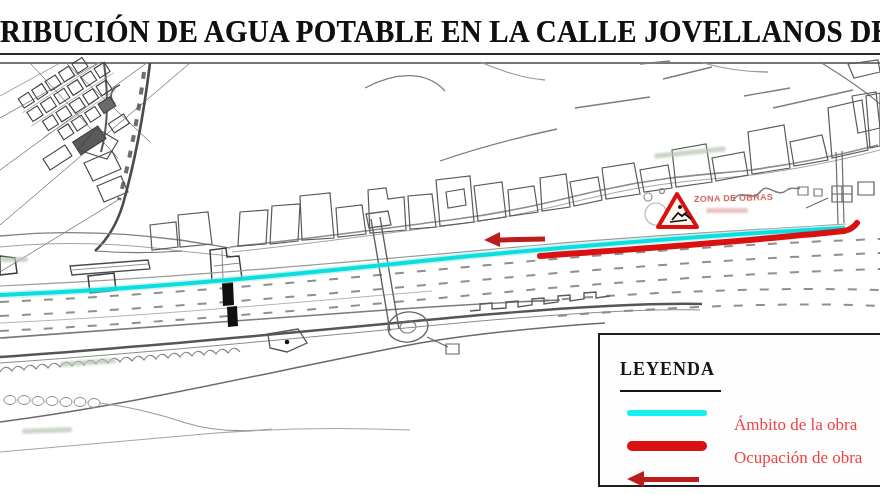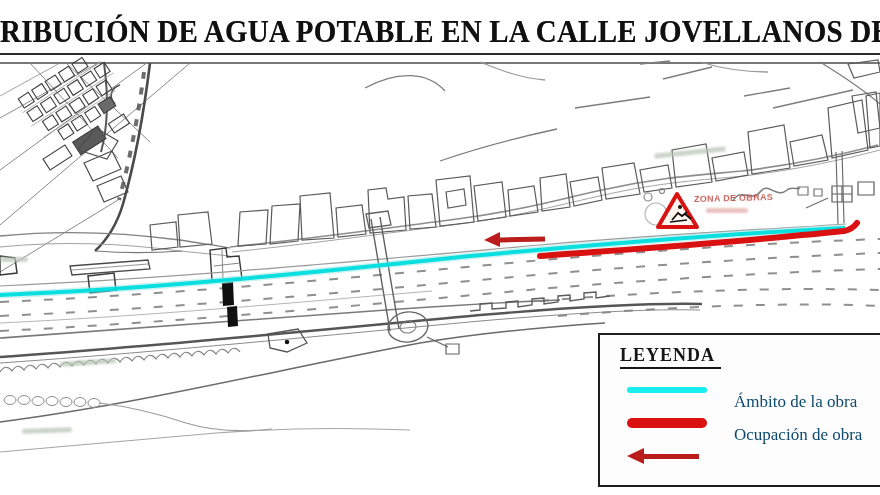--- a/index.html
+++ b/index.html
@@ -22,25 +22,25 @@
   
   .works-label{position:absolute;left:694px;top:193px;font-family:"Liberation Sans",sans-serif;
                font-size:9px;font-weight:bold;letter-spacing:.3px;color:#c0534b;opacity:.9;
                transform:rotate(-1.5deg);filter:blur(.35px);white-space:nowrap;}
   .works-sub{position:absolute;left:706px;top:208px;width:42px;height:5px;border-radius:2px;
              background:#e6b4b0;opacity:.8;filter:blur(1px);}
   .smudge{position:absolute;height:5px;border-radius:2px;background:#b9c6b6;opacity:.75;filter:blur(1.1px);}
   
   .legend{position:absolute;left:598px;top:333px;width:330px;height:154px;background:#fdfdfd;
           border:2px solid #1e1e1e;box-sizing:border-box;}
-  .legend-title{display:inline-block;margin:10px 0 0 20px;font-size:18px;font-weight:600;
-                letter-spacing:1px;color:#161616;border-bottom:2px solid #161616;padding:0 6px 1px 0;
+  .legend-title{display:inline-block;margin:24px 0 0 20px;font-size:18px;font-weight:600;
+                letter-spacing:1px;color:#161616;border-bottom:2px solid #161616;padding:0 6px 10px 0;
                 font-family:"Liberation Serif",serif;}
   .legend-row{display:flex;align-items:center;height:24px;margin-top:9px;padding-left:27px;}
-  .legend-row .lab{margin-left:27px;font-size:17px;color:#0c4a6e;white-space:nowrap;
+  .legend-row .lab{margin-left:27px;font-size:17px;color:#ef4444;white-space:nowrap;
                    font-family:"Liberation Serif",serif;margin-top:24px;}
   .sw-cyan{width:80px;height:6px;border-radius:3px;background:var(--legend-cyan);}
   .sw-red{width:80px;height:10px;border-radius:5px;background:var(--red);}
   .sw-arrow{position:relative;width:80px;height:16px;}
   .sw-arrow .shaft{position:absolute;left:14px;top:5.5px;width:58px;height:5px;background:var(--red-dark);}
   .sw-arrow .head{position:absolute;left:0;top:0;width:0;height:0;
                   border-top:8px solid transparent;border-bottom:8px solid transparent;
                   border-right:17px solid var(--red-dark);}
 </style>
 </head>

